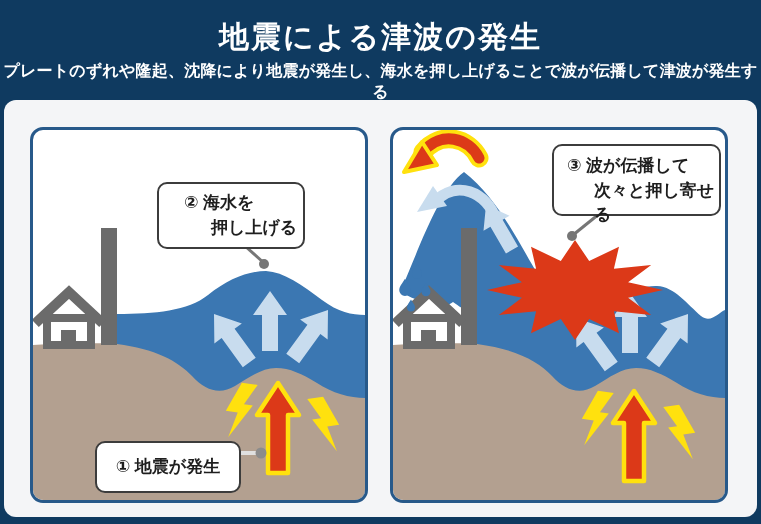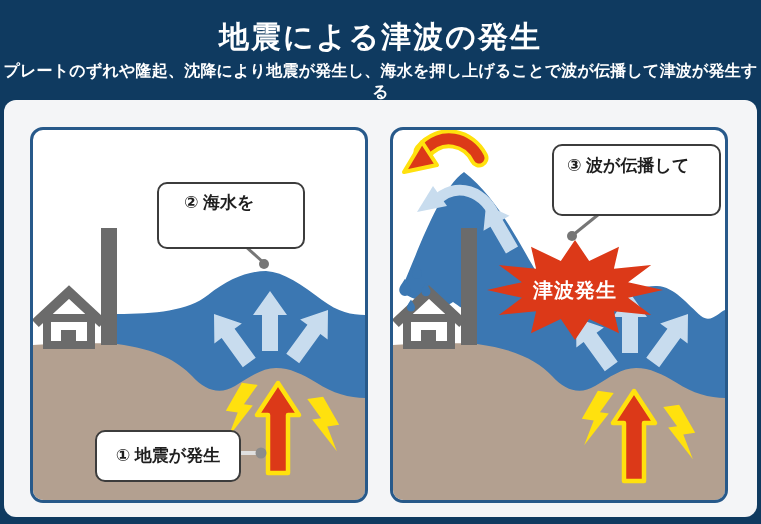--- a/index.html
+++ b/index.html
@@ -23,21 +23,21 @@
   .panel.left{left:30px;}
   .panel.right{left:390px;}
   .panel svg{position:absolute;left:0;top:0;}
   .callout{
     position:absolute;background:#ffffff;border:2.5px solid #3c3c3c;border-radius:10px;
     color:#1e1e1e;font-weight:700;font-size:17px;line-height:1.45;
   }
   .callout .ln{display:block;}
   .callout .ln.indent{margin-left:27px;}
   .callout.step2{left:124px;top:52px;width:148px;height:67px;padding:7px 0 0 25px;}
-  .callout.step1{left:62px;top:300px;width:146px;height:52px;display:flex;align-items:center;justify-content:center;text-align:right;}
+  .callout.step1{left:62px;top:311px;width:146px;height:52px;display:flex;align-items:center;justify-content:center;text-align:right;}
   .callout.step3{left:159px;top:14px;width:169px;height:72px;padding:8px 0 0 13px;}
   .burst-text{
     position:absolute;left:182px;top:160px;transform:translate(-50%,-50%);
     color:#ffffff;font-weight:700;font-size:20px;letter-spacing:1px;white-space:nowrap;
   }
 </style>
 </head>
 <body>
 
 <div class="canvas">
@@ -83,20 +83,21 @@
 
       <g>
         <line x1="212" y1="116" x2="231" y2="133" stroke="#767676" stroke-width="3"></line>
         <circle cx="231" cy="134" r="5" fill="#767676"></circle>
         <line x1="202" y1="323" x2="226" y2="323" stroke="#e0e0e0" stroke-width="4"></line>
         <circle cx="228" cy="323" r="5.5" fill="#8c8c8c"></circle>
       </g>
     </svg>
     <div class="callout step2">
       <span class="ln">② 海水を</span>
+      <span class="ln indent">押し上げる</span>
     </div>
     <div class="callout step1">
       <span>① 地震が発生</span>
     </div>
   </div>
 
   <div class="panel right">
     <svg width="332" height="370" viewBox="0 0 332 370">
 
       <path fill="#3b77b2" d="M 8,160 C 26,119 46,60 71,42 C 97,62 116,94 133,124 C 148,151 159,166 175,170 C 202,177 238,155 264,156 C 282,157 294,174 308,186 C 318,194 326,182 332,180 L 332,370 L 84,370 L 84,180 C 76,184 67,177 60,172 C 52,179 43,172 36,167 C 26,173 14,167 8,160 Z"></path>
@@ -151,17 +152,17 @@
 
       <polygon fill="#dc3918" points="270,160 235.1,167.8 258.2,185 220.9,181.2 226,203.3 196.2,189 182,210 167.8,189 138,203.3 143.1,181.2 105.8,185 128.9,167.8 94,160 128.9,152.2 105.8,135 143.1,138.8 138,116.7 167.8,131 182,110 196.2,131 226,116.7 220.9,138.8 258.2,135 235.1,152.2"></polygon>
 
       <g>
         <line x1="211" y1="80" x2="180" y2="105" stroke="#767676" stroke-width="3"></line>
         <circle cx="179" cy="106" r="5" fill="#767676"></circle>
       </g>
     </svg>
     <div class="callout step3">
       <span class="ln">③ 波が伝播して</span>
+      <span class="ln indent">次々と押し寄せる</span>
     </div>
-    <div class="burst-text">津波発生</div>
   </div>
 
 </div>
 
 </body></html>

